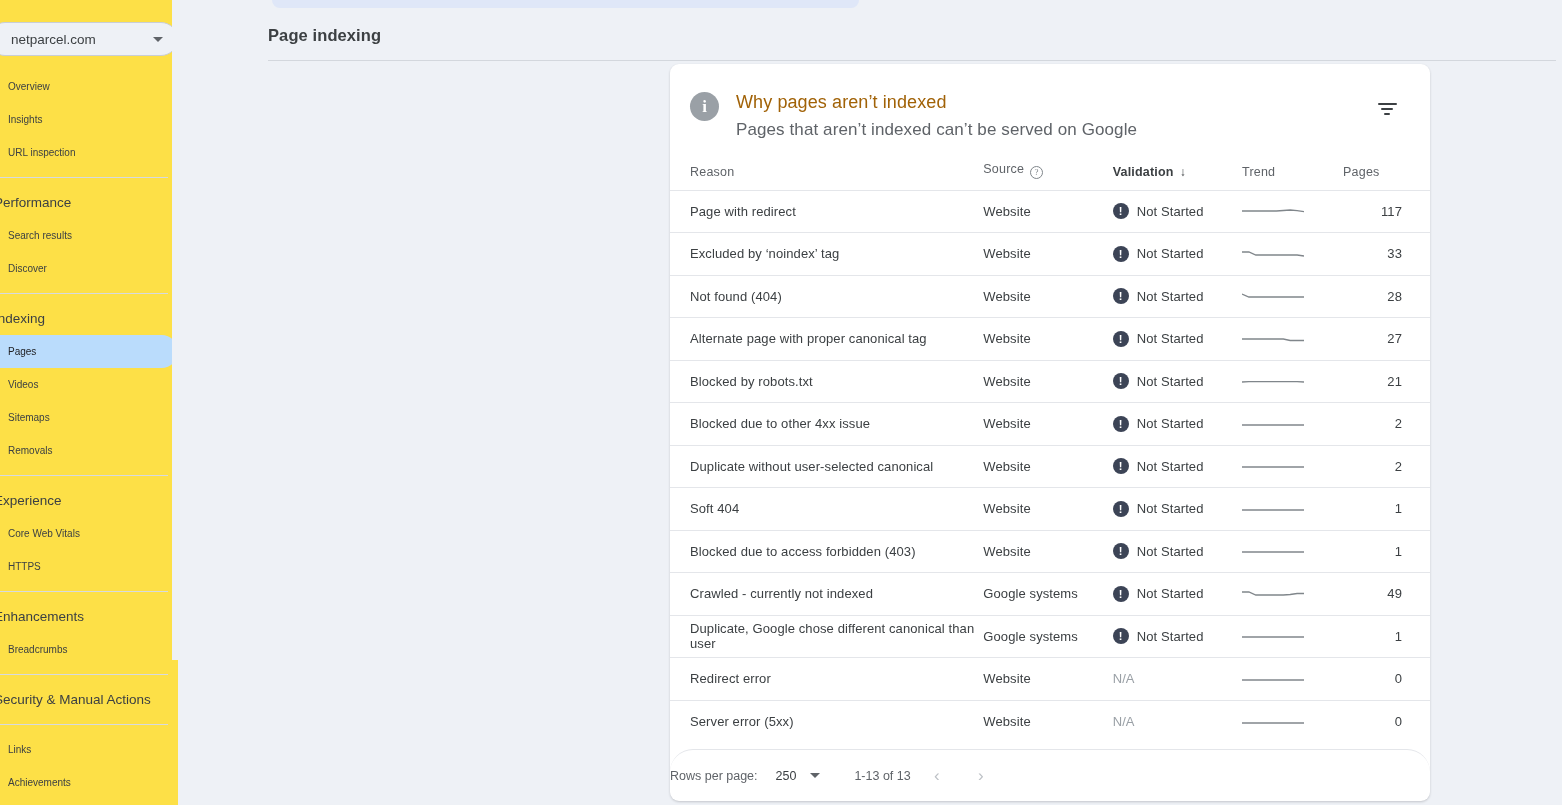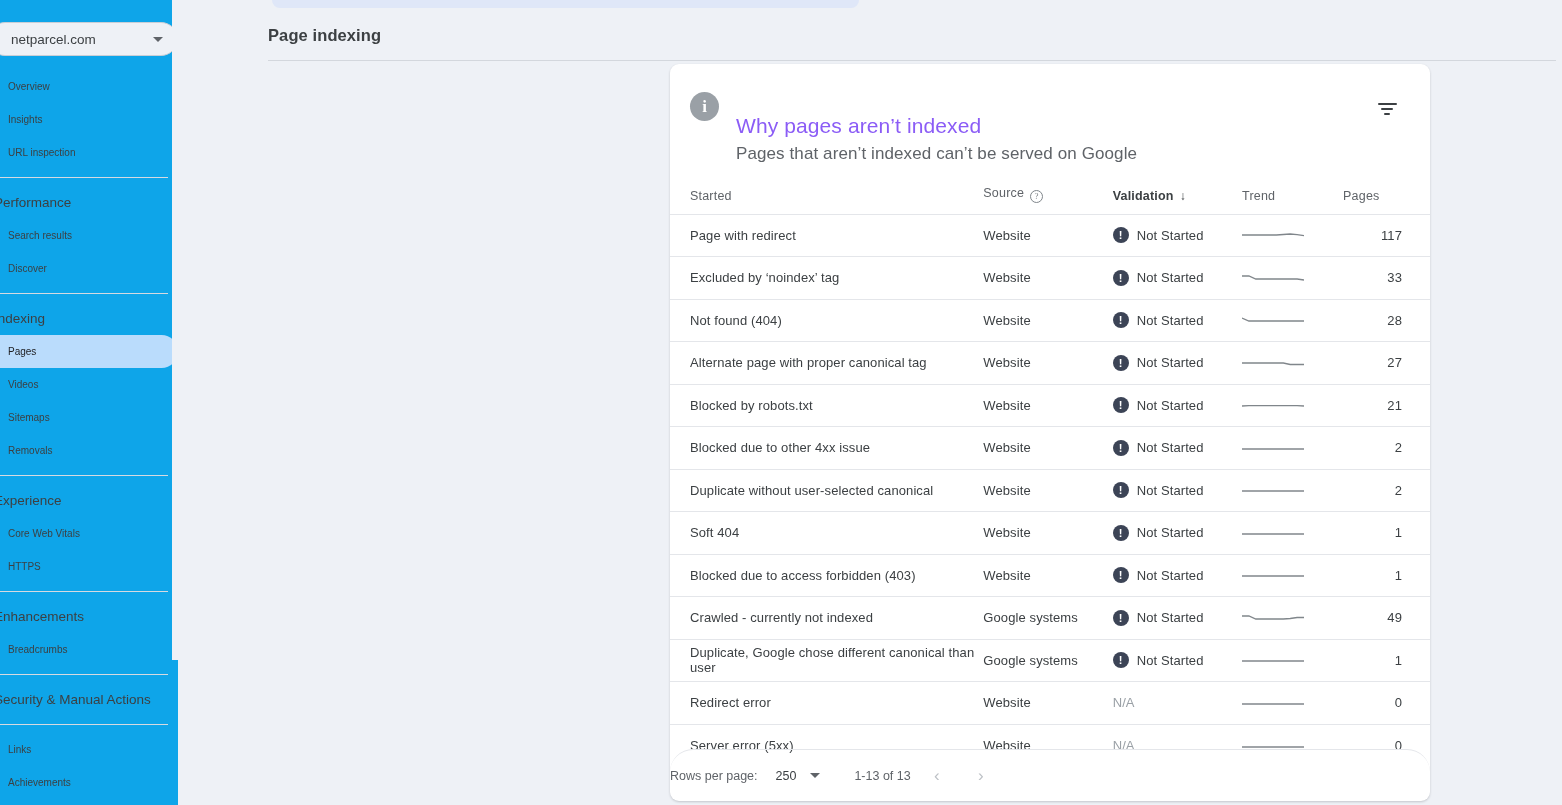--- a/index.html
+++ b/index.html
@@ -8,21 +8,21 @@
     background: #eef1f6;
     font-family: "Liberation Sans", sans-serif;
     overflow: hidden;
   }
   .app { position: relative; width: 1562px; height: 805px; }
 
   
   .sidebar {
     position: absolute; left: 0; top: 0;
     width: 178px; height: 805px;
-    background: #0ea5e9;
+    background: #fde047;
     overflow: hidden;
   }
   .property-selector {
     position: absolute; left: -12px; top: 22px;
     width: 190px; height: 34px;
     border: 1px solid #c9ced6;
     border-radius: 17px;
     background: #eef1f6;
     display: flex; align-items: center;
     padding: 0 10px 0 22px;
@@ -99,22 +99,22 @@
   .info-icon {
     width: 29px; height: 29px; border-radius: 50%;
     background: #9aa0a6;
     color: #fff; font-size: 17px; font-weight: 600;
     display: flex; align-items: center; justify-content: center;
     flex: 0 0 auto; margin-top: 2px;
     font-family: "Liberation Serif", serif;
   }
   .head-text { margin-left: 17px; flex: 1; }
   .card-title {
-    font-size: 21px; color: #8b5cf6; font-weight: 400;
-    line-height: 24px; letter-spacing: .1px; margin-top: 24px;
+    font-size: 18px; color: #a16207; font-weight: 400;
+    line-height: 24px; letter-spacing: .1px;
   }
   .card-sub {
     font-size: 17px; color: #5f6368; margin-top: 6px;
     letter-spacing: .1px;
   }
   .filter-btn {
     width: 26px; height: 26px; margin-top: 6px;
     display: flex; flex-direction: column;
     align-items: center; justify-content: center;
     gap: 3px; cursor: pointer; flex: 0 0 auto;
@@ -240,21 +240,21 @@
         <div class="filter-btn">
           <i></i>
             <i></i>
             <i></i>
         </div>
       </div>
 
       <table class="idx">
         <thead>
           <tr>
-            <th class="c-reason">Started</th>
+            <th class="c-reason">Reason</th>
             <th class="c-source"><span>Source</span><span class="help-icon">?</span></th>
             <th class="c-valid sorted"><span>Validation</span><span class="sort-arrow">↓</span></th>
             <th class="c-trend">Trend</th>
             <th class="c-pages">Pages</th>
           </tr>
         </thead>
         <tbody id="tbody">
             <tr>
               <td class="c-reason">Page with redirect</td>
               <td class="c-source">Website</td>

